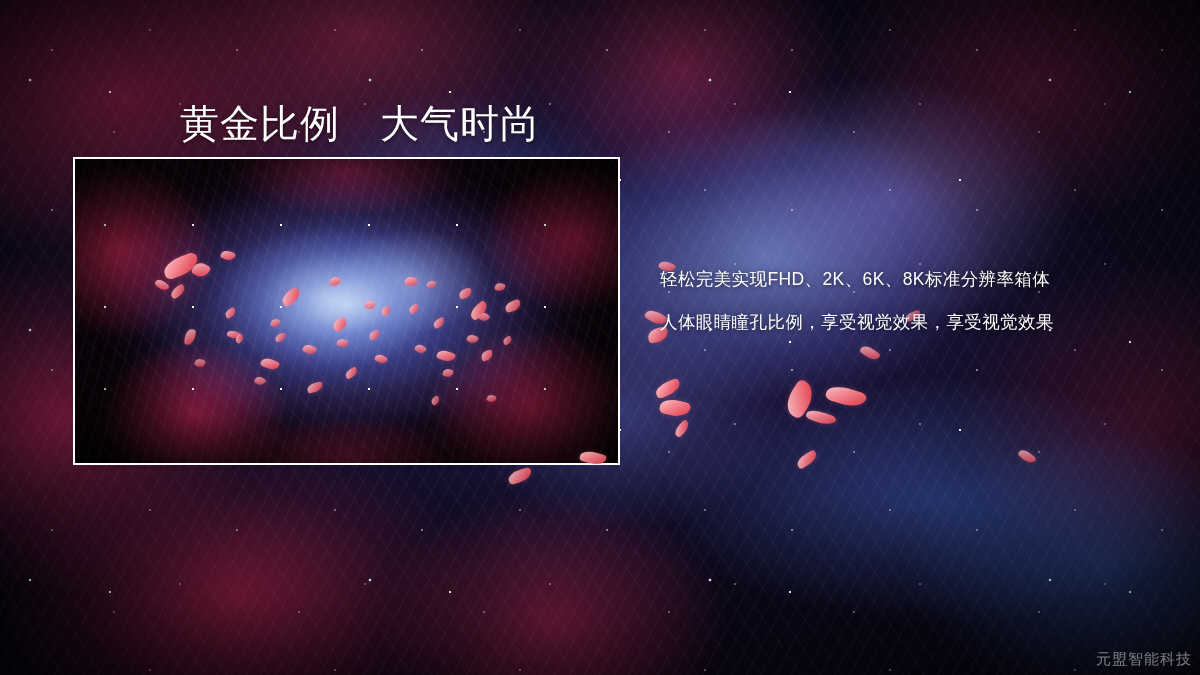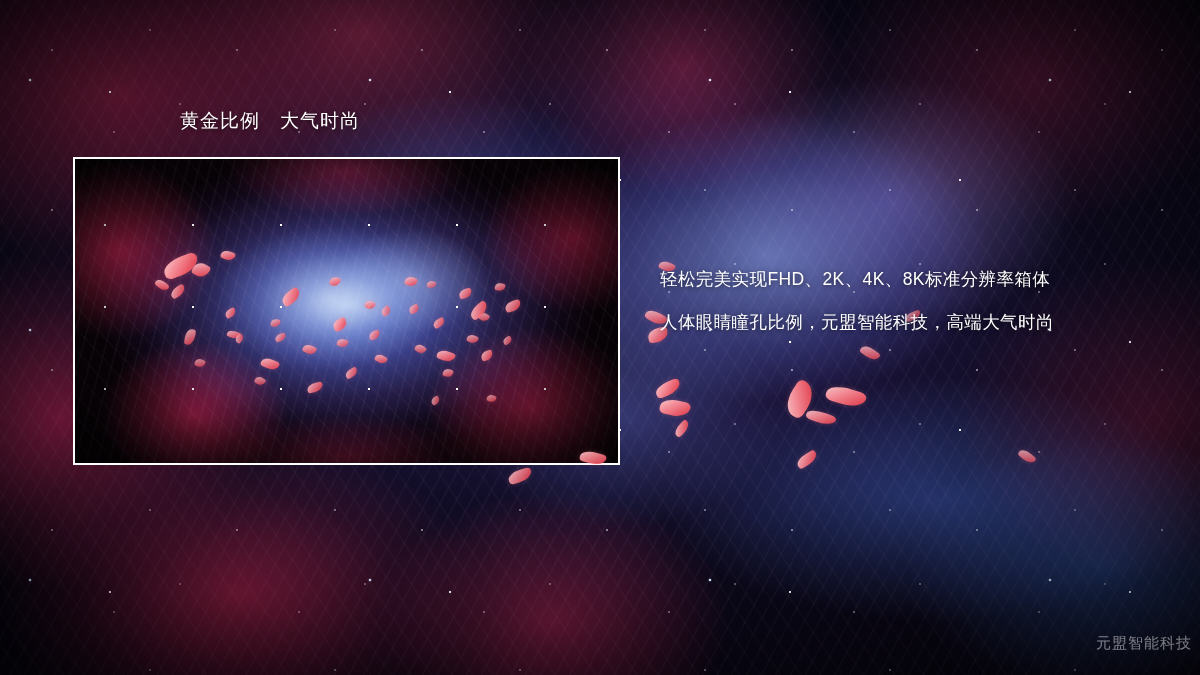--- a/index.html
+++ b/index.html
@@ -100,27 +100,26 @@
       radial-gradient(2.4px 2.4px at 300px 40px, rgba(225,240,255,1) 45%, rgba(150,190,255,.32) 62%, rgba(0,0,0,0) 74%);
     background-size: 340px 250px;
     background-position: 70px 40px;
   }
 
   
   .headline {
     position: absolute;
     left: 180px;
     top: 102px;
-    font-size: 19px;
+    font-size: 39px;
     line-height: 1.15;
     color: #ffffff;
     letter-spacing: 1px;
     white-space: pre;
     text-shadow: 0 1px 4px rgba(0,0,0,.55);
-    margin-top: 8px;
   }
 
   
   .preview-frame {
     position: absolute;
     left: 73px;
     top: 157px;
     width: 547px;
     height: 308px;
     border: 2px solid #ffffff;
@@ -200,21 +199,21 @@
     line-height: 43px;
     white-space: pre;
     letter-spacing: .4px;
     text-shadow: 0 1px 5px rgba(0,0,0,.6);
   }
 
   
   .watermark {
     position: absolute;
     right: 8px;
-    bottom: 22px;
+    bottom: 6px;
     font-size: 15px;
     letter-spacing: 1px;
     color: rgba(228,226,232,0.52);
     white-space: pre;
   }
 </style>
 </head>
 <body>
 
 <div id="slide">
@@ -297,19 +296,19 @@
       <div class="petal" style="left: 826px; top: 388px; width: 40px; height: 17px; opacity: 0.95; transform: rotate(18deg);"></div>
       <div class="petal" style="left: 796px; top: 454px; width: 22px; height: 11px; opacity: 0.9; transform: rotate(-30deg);"></div>
       <div class="petal" style="left: 860px; top: 348px; width: 20px; height: 10px; opacity: 0.8; transform: rotate(36deg);"></div>
       <div class="petal" style="left: 905px; top: 312px; width: 16px; height: 8px; opacity: 0.7; transform: rotate(-20deg);"></div>
       <div class="petal" style="left: 1018px; top: 452px; width: 18px; height: 9px; opacity: 0.75; transform: rotate(40deg);"></div>
       <div class="petal" style="left: 580px; top: 452px; width: 26px; height: 12px; opacity: 0.9; transform: rotate(16deg);"></div>
       <div class="petal" style="left: 508px; top: 470px; width: 24px; height: 12px; opacity: 0.85; transform: rotate(-16deg);"></div>
     </div>
 
   <div class="body-copy">
-    <div class="line">轻松完美实现FHD、2K、4K、8K标准分辨率箱体</div>
-    <div class="line">人体眼睛瞳孔比例，元盟智能科技，高端大气时尚</div>
+    <div class="line">轻松完美实现FHD、2K、6K、8K标准分辨率箱体</div>
+    <div class="line">人体眼睛瞳孔比例，享受视觉效果，享受视觉效果</div>
   </div>
 
   <div class="watermark">元盟智能科技</div>
 
 </div>
 
 </body></html>

